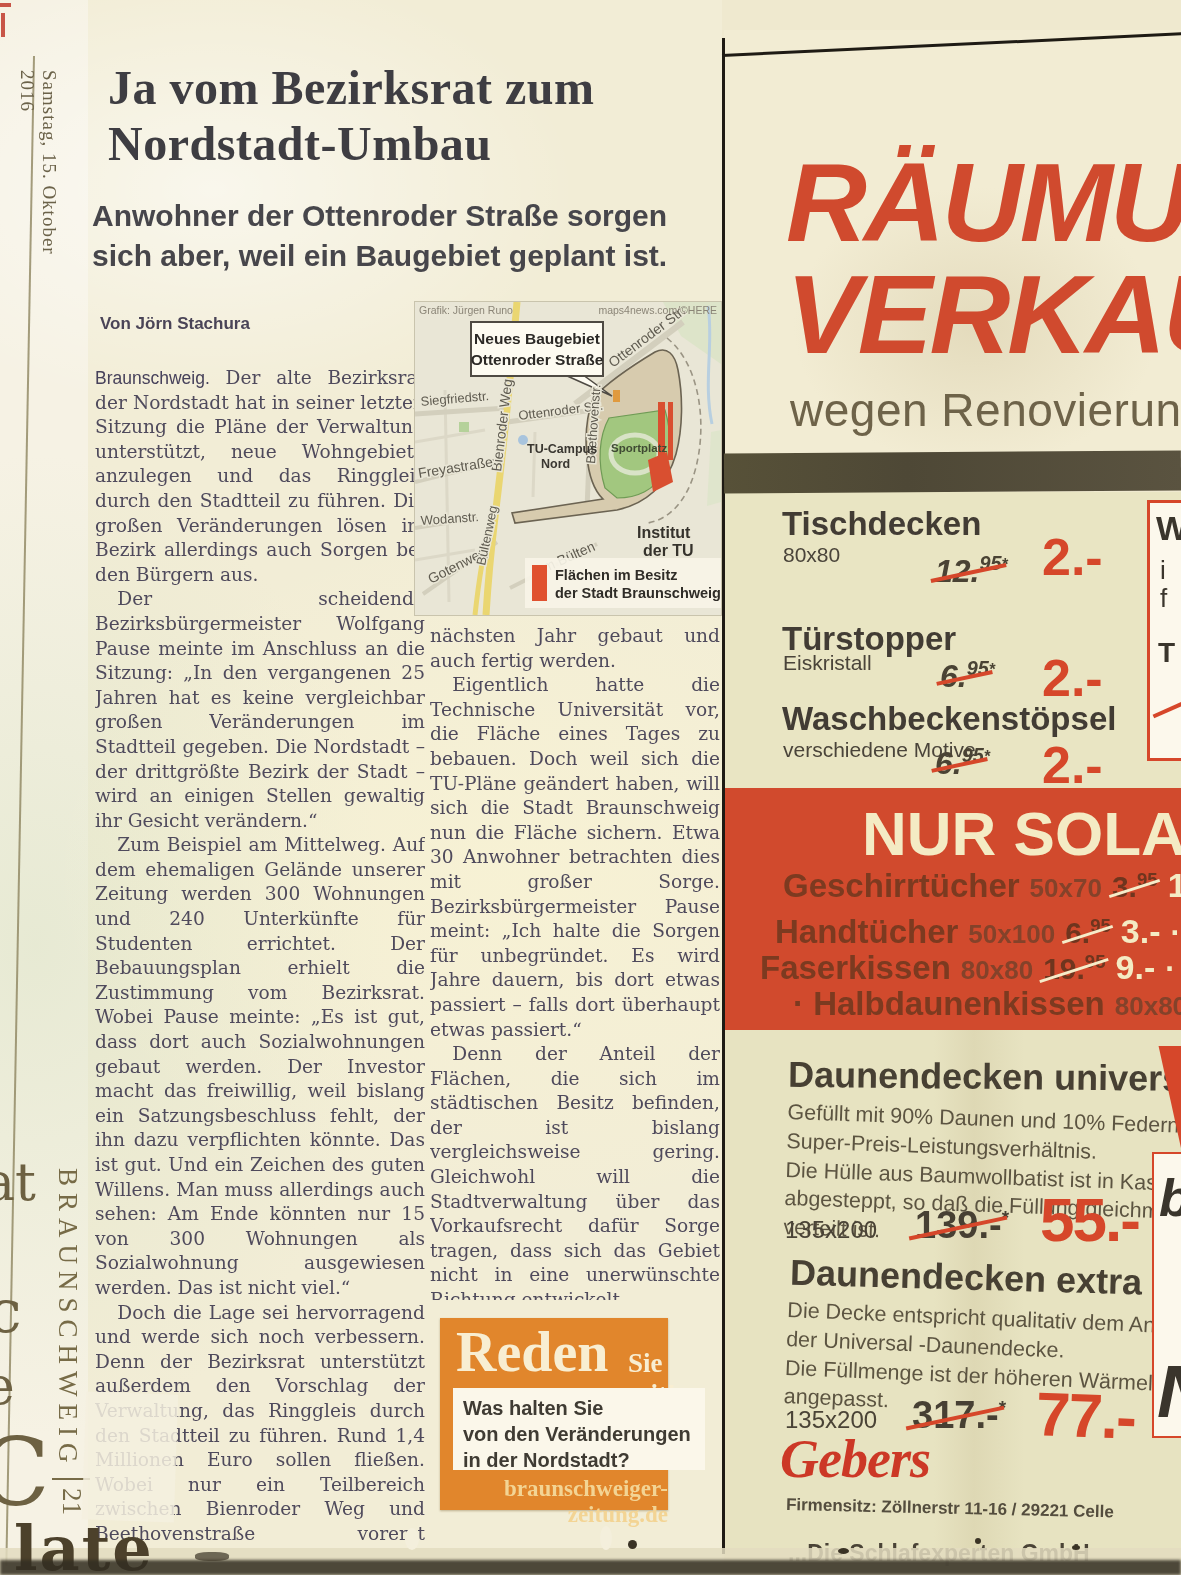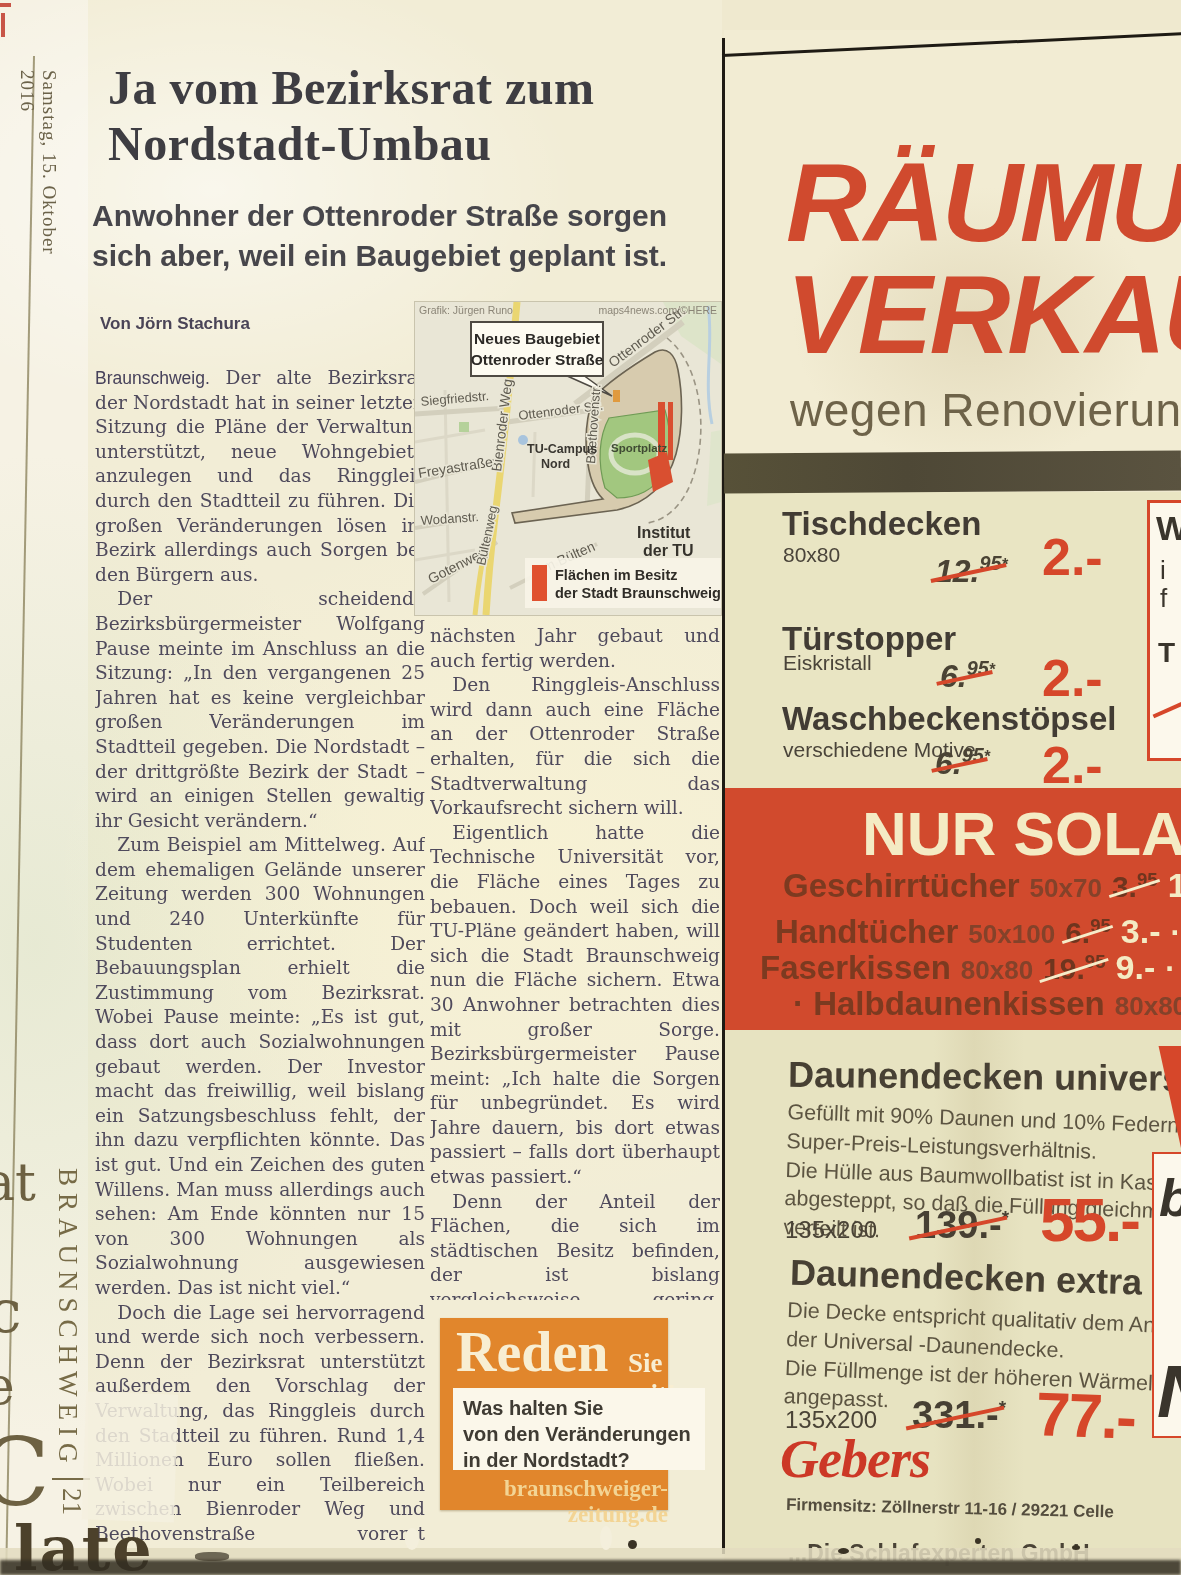--- a/index.html
+++ b/index.html
@@ -127,21 +127,20 @@
 
   <div class="abs col col1">
     <p><span class="lead">Braunschweig.</span><span> Der alte Bezirksrat der Nordstadt hat in seiner letzten Sitzung die Pläne der Verwaltung unterstützt, neue Wohngebiete anzulegen und das Ringgleis durch den Stadtteil zu führen. Die großen Veränderungen lösen im Bezirk allerdings auch Sorgen bei den Bürgern aus.</span></p>
     <p class="ind"><span>Der scheidende Bezirksbürgermeister Wolfgang Pause meinte im Anschluss an die Sitzung: „In den vergangenen 25 Jahren hat es keine vergleichbar großen Veränderungen im Stadtteil gegeben. Die Nordstadt – der drittgrößte Bezirk der Stadt – wird an einigen Stellen gewaltig ihr Gesicht verändern.“</span></p>
     <p class="ind"><span>Zum Beispiel am Mittelweg. Auf dem ehemaligen Gelände unserer Zeitung werden 300 Wohnungen und 240 Unterkünfte für Studenten errichtet. Der Bebauungsplan erhielt die Zustimmung vom Bezirksrat. Wobei Pause meinte: „Es ist gut, dass dort auch Sozialwohnungen gebaut werden. Der Investor macht das freiwillig, weil bislang ein Satzungsbeschluss fehlt, der ihn dazu verpflichten könnte. Das ist gut. Und ein Zeichen des guten Willens. Man muss allerdings auch sehen: Am Ende könnten nur 15 von 300 Wohnungen als Sozialwohnung ausgewiesen werden. Das ist nicht viel.“</span></p>
     <p class="ind"><span>Doch die Lage sei hervorragend und werde sich noch verbessern. Denn der Bezirksrat unterstützt außerdem den Vorschlag der Verwaltung, das Ringgleis durch den Stadtteil zu führen. Rund 1,4 Millionen Euro sollen fließen. Wobei nur ein Teilbereich zwischen Bienroder Weg und Beethovenstraße vorerst ausgespart bleibt. Große Teile der Strecke sollen bereits im</span></p>
   </div>
 
   <div class="abs col col2">
     <p><span>nächsten Jahr gebaut und auch fertig werden.</span></p>
-    <p class="ind"><span>Den Ringgleis-Anschluss wird dann auch eine Fläche an der Ottenroder Straße erhalten, für die sich die Stadtverwaltung das Vorkaufsrecht sichern will.</span></p>
     <p class="ind"><span>Eigentlich hatte die Technische Universität vor, die Fläche eines Tages zu bebauen. Doch weil sich die TU-Pläne geändert haben, will sich die Stadt Braunschweig nun die Fläche sichern. Etwa 30 Anwohner betrachten dies mit großer Sorge. Bezirksbürgermeister Pause meint: „Ich halte die Sorgen für unbegründet. Es wird Jahre dauern, bis dort etwas passiert – falls dort überhaupt etwas passiert.“</span></p>
     <p class="ind"><span>Denn der Anteil der Flächen, die sich im städtischen Besitz befinden, der ist bislang vergleichsweise gering. Gleichwohl will die Stadtverwaltung über das Vorkaufsrecht dafür Sorge tragen, dass sich das Gebiet nicht in eine unerwünschte Richtung entwickelt.</span></p>
   </div>
 
   <div class="abs mapbox">
     <svg width="306" height="313" viewBox="0 0 306 313" xmlns="http://www.w3.org/2000/svg" style="font-family:'Liberation Sans',sans-serif;">
       <rect x="0" y="0" width="306" height="313" fill="#e9e6d6"></rect>
       <polygon points="248,0 306,0 306,62 266,34" fill="#dde4c9"></polygon>
       <path d="M293,4 C299,40 288,80 297,122" stroke="#b8cfe0" stroke-width="3" fill="none"></path>
       <path d="M296,130 L306,128 L306,200 L292,204 Z" fill="#dfe5cc"></path>
@@ -301,21 +300,21 @@
   <div class="abs duv-new" style="left:1040px;top:1184px;">55.-</div>
 
   <div class="abs duv-title" style="left:790px;top:1258px;transform:rotate(1.6deg);">Daunendecken extra warm</div>
   <div class="abs duv-desc" style="left:788px;top:1296px;transform:rotate(2.4deg);transform-origin:left top;">
     <div>Die Decke entspricht qualitativ dem Angebot</div>
     <div>der Universal -Daunendecke.</div>
     <div>Die Füllmenge ist der höheren Wärmeleistung</div>
     <div>angepasst.</div>
   </div>
   <div class="abs duv-size" style="left:785px;top:1406px;">135x200</div>
-  <div class="abs duv-old" style="left:912px;top:1394px;"><span class="strike">331.-</span><span class="star">*</span></div>
+  <div class="abs duv-old" style="left:912px;top:1394px;"><span class="strike">317.-</span><span class="star">*</span></div>
   <div class="abs duv-new" style="left:1036px;top:1380px;transform:rotate(2deg);">77.-</div>
 
   <div class="abs brand">Gebers</div>
   <div class="abs brand-tag">...Die Schlafexperten GmbH</div>
   <div class="abs brand-addr">Firmensitz: Zöllnerstr 11-16 / 29221 Celle</div>
 
   <div class="abs tri"></div>
   <div class="abs sidebox" style="left:1152px;top:1152px;width:34px;height:282px;border-width:2.5px;">
     <div class="sb-l" style="left:5px;top:14px;font-size:52px;font-style:italic;">b</div>
     <div class="sb-l" style="left:3px;top:195px;font-size:74px;font-style:italic;">N</div>

